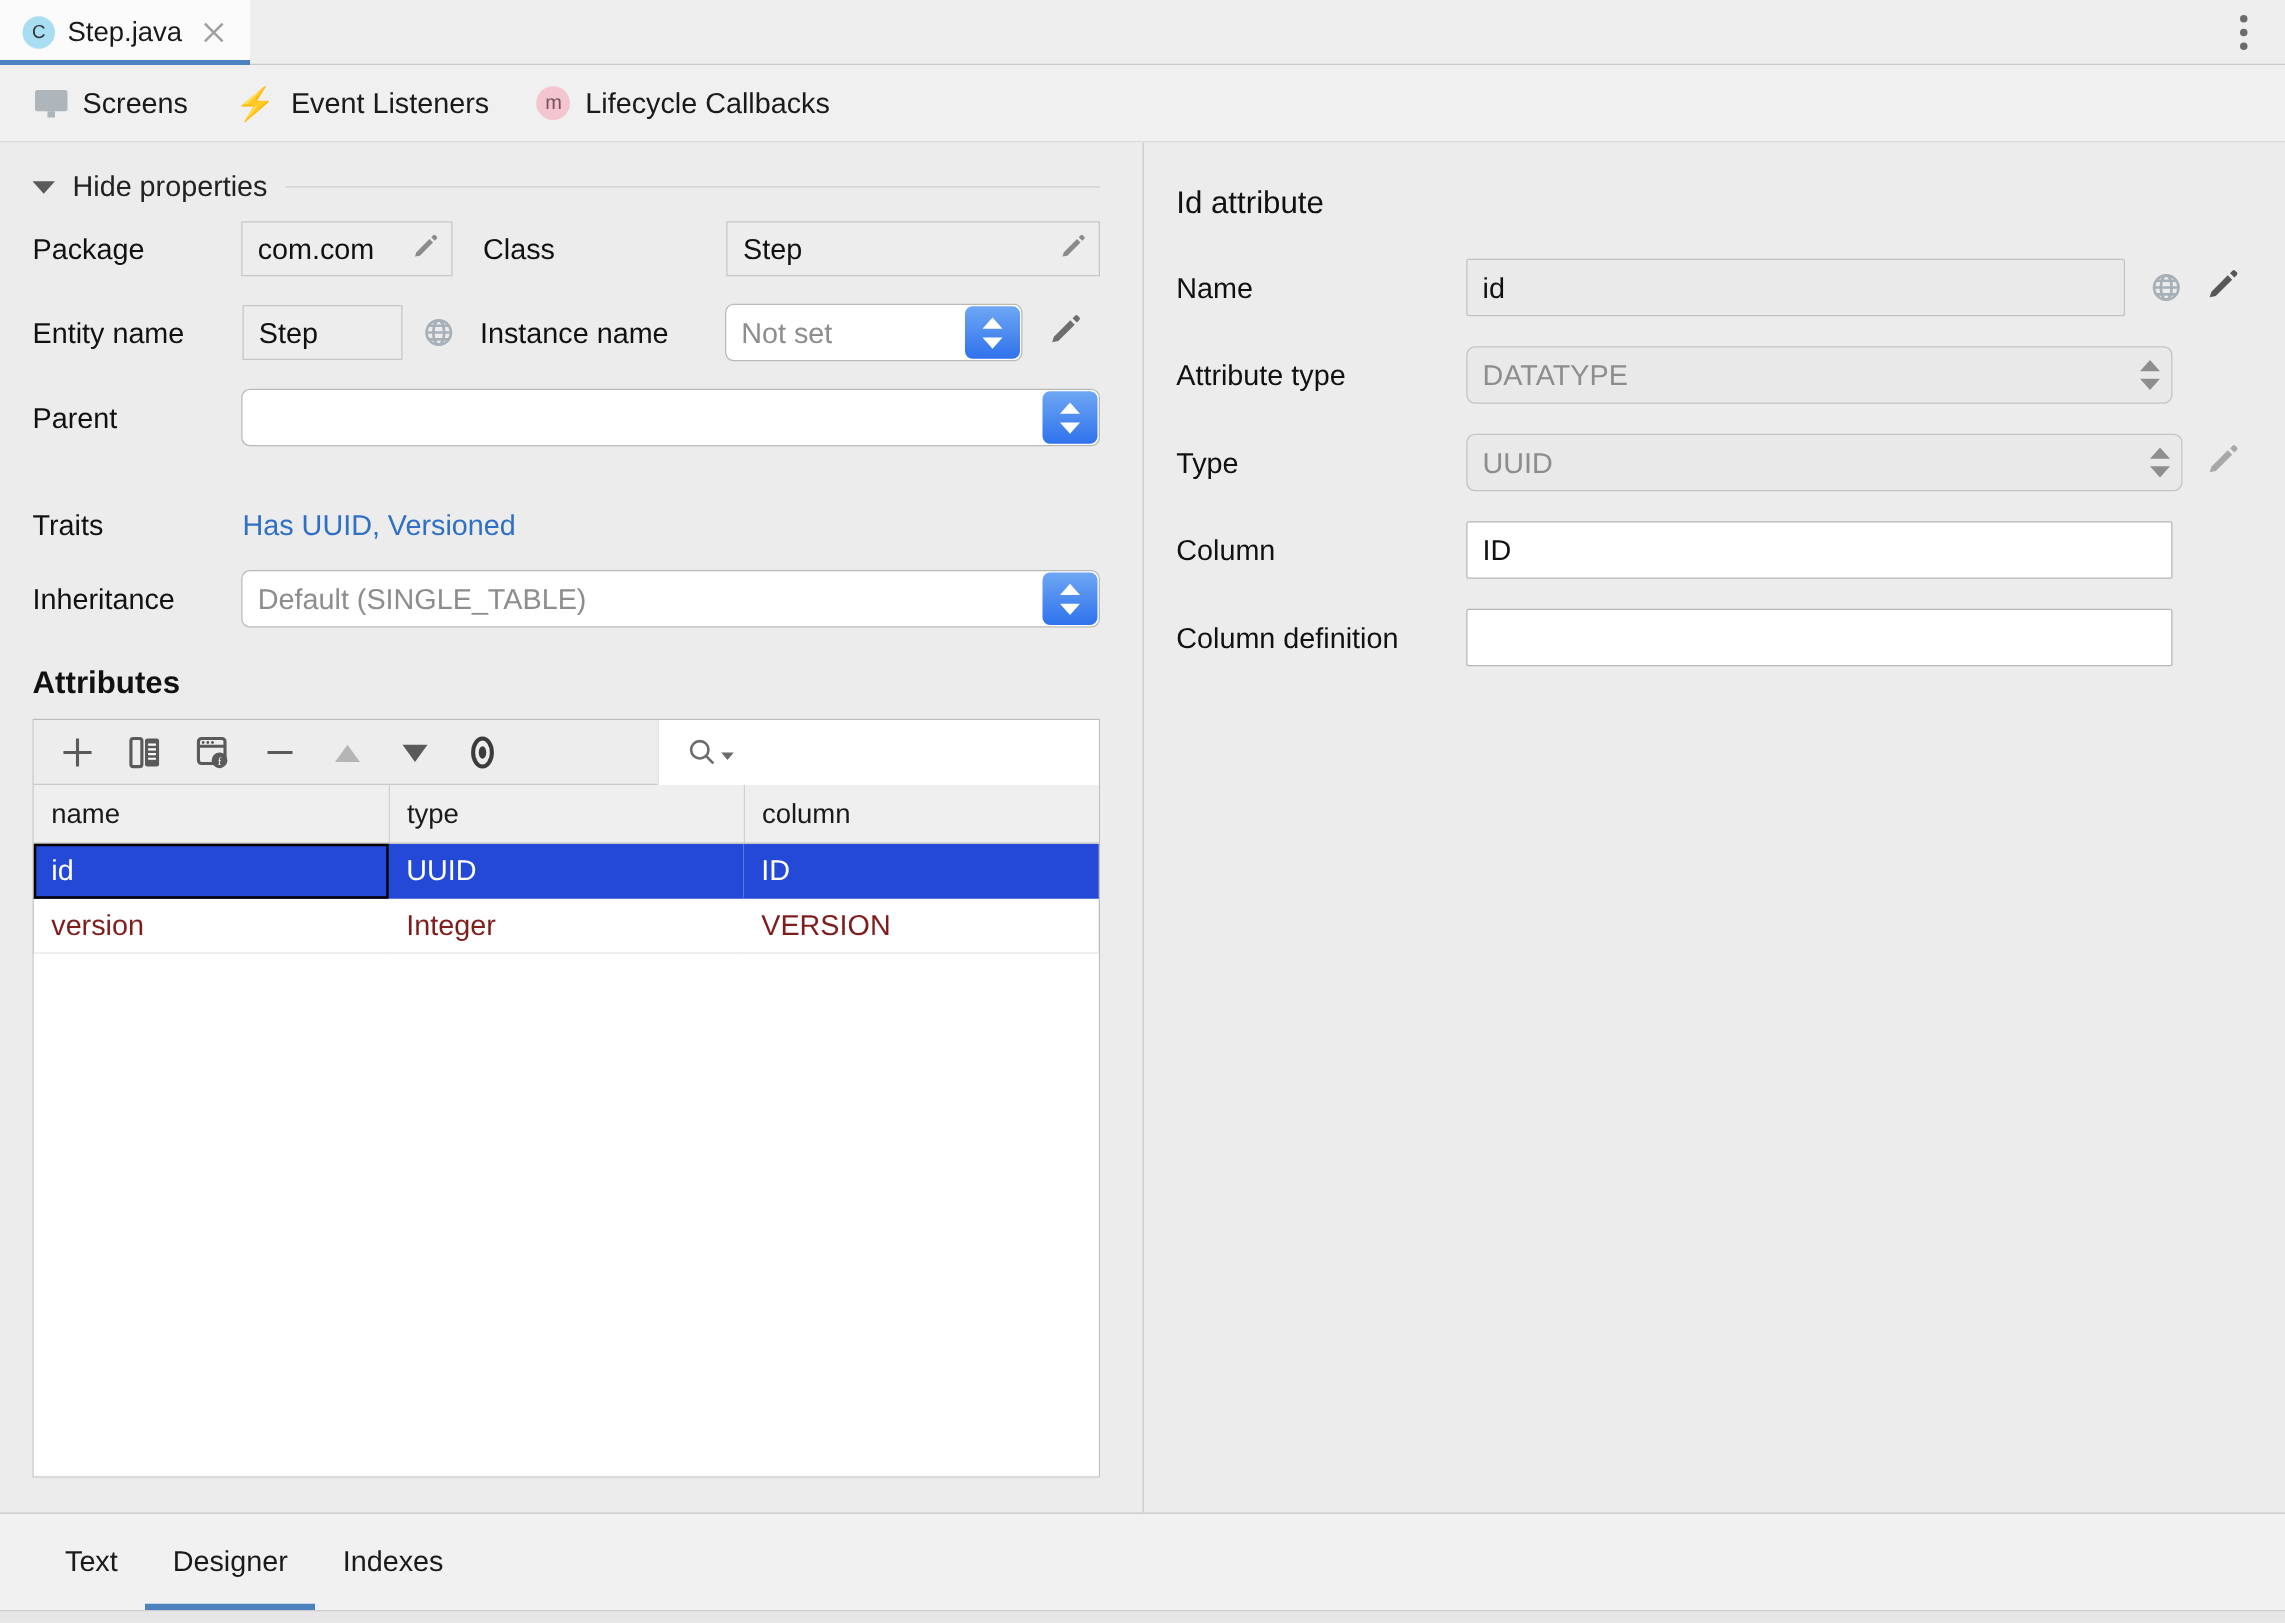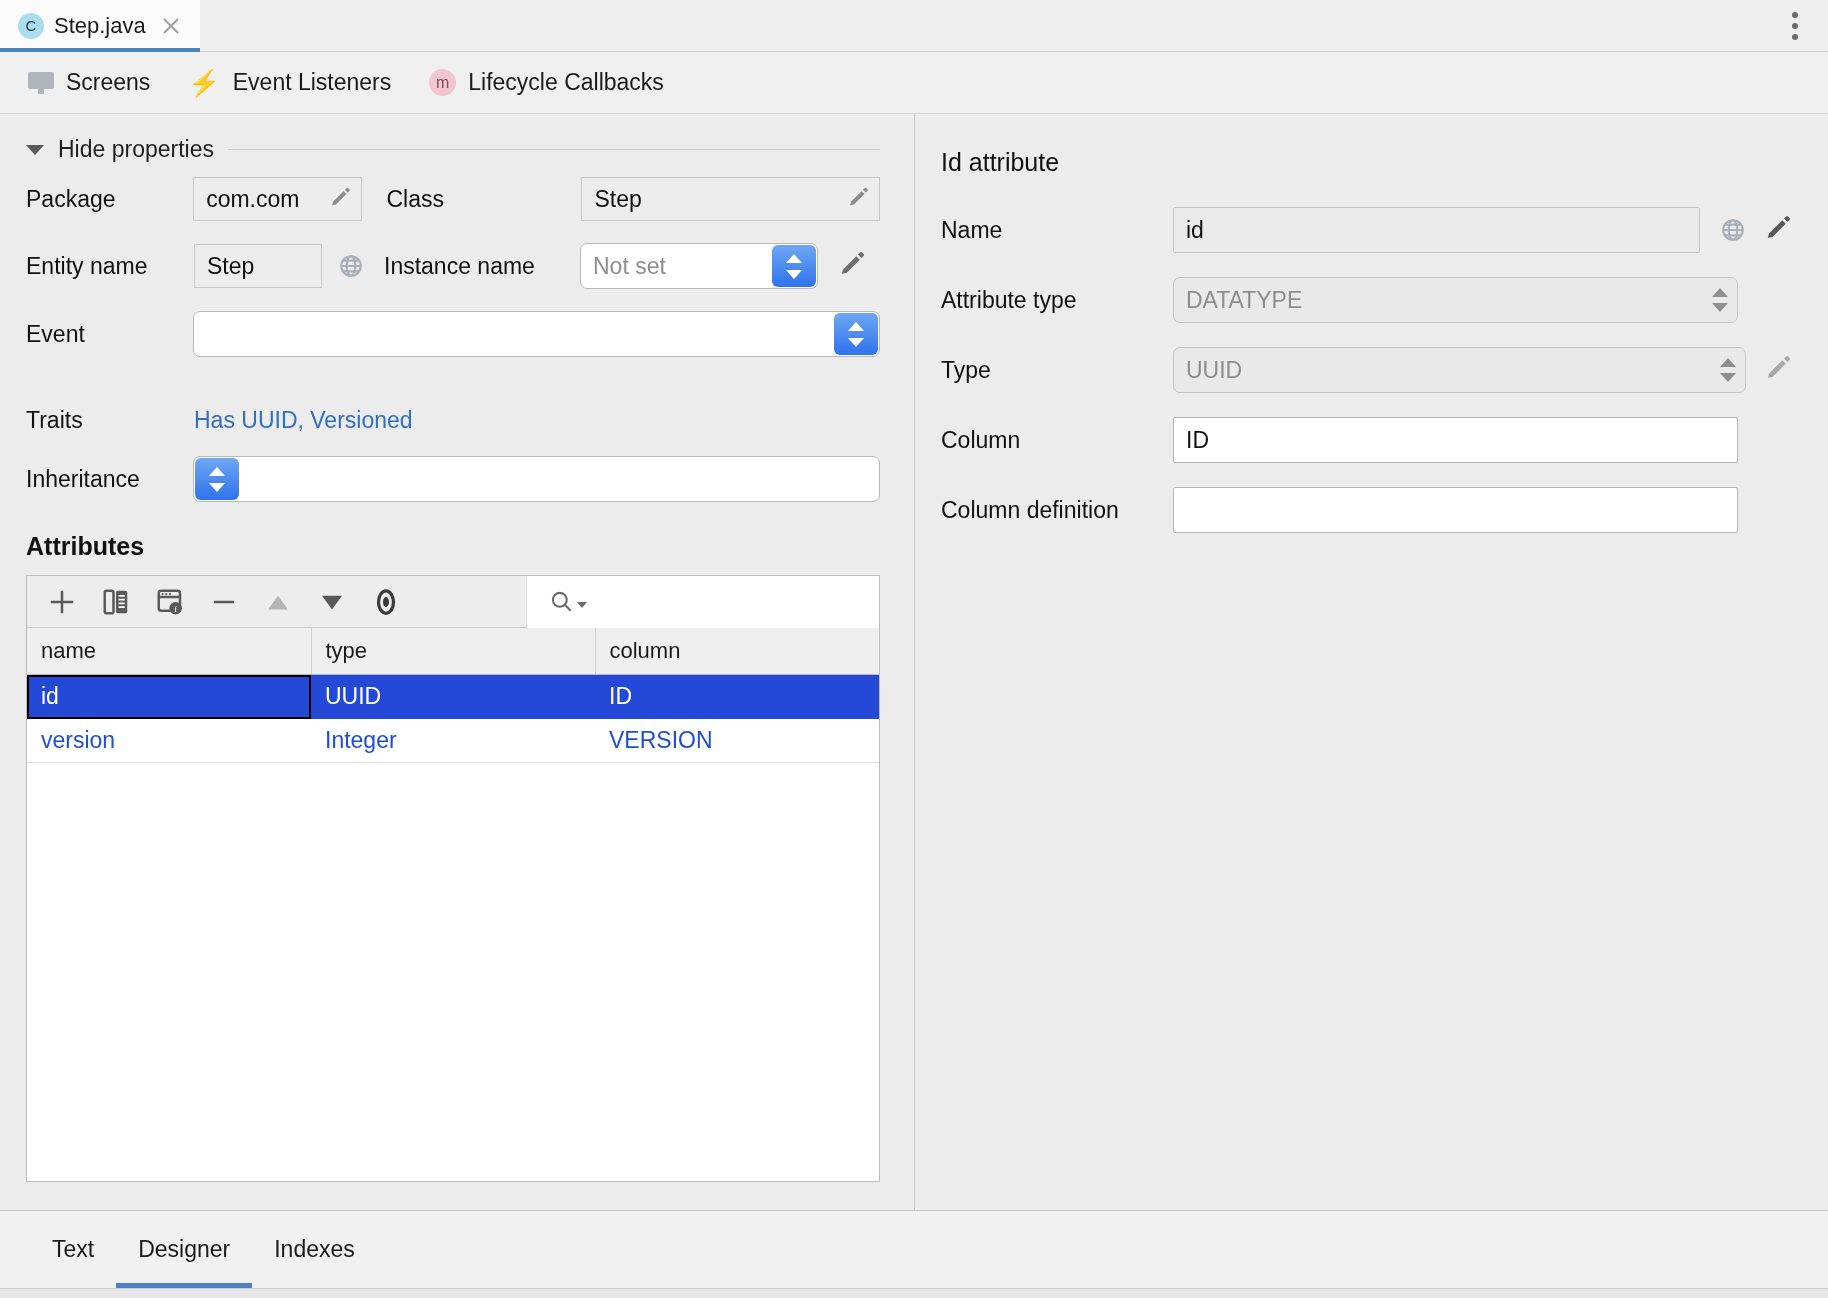--- a/index.html
+++ b/index.html
@@ -211,21 +211,21 @@
   }
   .search-glyph { display:flex; align-items:center; gap:2px; }
 
   table.attrs { width: 100%; border-collapse: collapse; table-layout: fixed; }
   table.attrs th {
     background: #efefef; font-weight: normal; font-size: 22px; color: #1a1a1a;
     text-align: left; padding: 10px 14px; height: 46px;
     border-right: 1px solid #cfcfcf; border-bottom: 1px solid #bbb;
   }
   table.attrs td {
-    font-size: 23px; color: #1d4ed8; padding: 7px 14px; height: 44px;
+    font-size: 23px; color: #7f1d1d; padding: 7px 14px; height: 44px;
     border-bottom: 1px solid #e2e2e2;
     white-space: nowrap; overflow: hidden;
   }
   tr.selected td { background: #2449d6; color: #fff; border-bottom-color:#2449d6; }
   tr.selected td:first-child { outline: 2px solid #000; outline-offset: -2px; }
   .attr-body { flex: 1; background: #fff; }
 
   
   .rp-title { font-size: 25px; color: #111; margin-bottom: 30px; }
   .rrow { display: flex; align-items: center; margin-bottom: 24px; }
@@ -340,38 +340,39 @@
           <span class="pencil" style="margin-left:20px;width:30px;height:30px;">
             <svg width="30" height="30" viewBox="0 0 24 24">
                 <path d="M3 18.2l1.1-3.5L14.6 4.2l2.8 2.8L6.9 17.5 3 18.2z" fill="#6e6e6e"></path>
                 <path d="M16 2.8l2.8 2.8 1.6-1.6a1.2 1.2 0 0 0 0-1.7l-1.1-1.1a1.2 1.2 0 0 0-1.7 0L16 2.8z" fill="#6e6e6e"></path>
               </svg>
           </span>
         </div>
 
 
         <div class="row">
-          <span class="lbl w-160">Event</span>
+          <span class="lbl w-160">Parent</span>
           <div class="combo" style="width:690px;">
             <span class="cval"></span>
             <span class="stepper-blue">
               <span class="chv up"></span>
                 <span class="chv down"></span>
             </span>
           </div>
         </div>
 
         <div class="row" style="margin-top:50px;">
           <span class="lbl w-160">Traits</span>
           <a class="link" href="#">Has UUID, Versioned</a>
         </div>
 
         <div class="row">
           <span class="lbl w-160">Inheritance</span>
           <div class="combo" style="width:690px;">
+            <span class="cval ph">Default (SINGLE_TABLE)</span>
             <span class="stepper-blue">
               <span class="chv up"></span>
                 <span class="chv down"></span>
             </span>
           </div>
         </div>
       </div>
 
       <div class="attr-title">Attributes</div>
 

